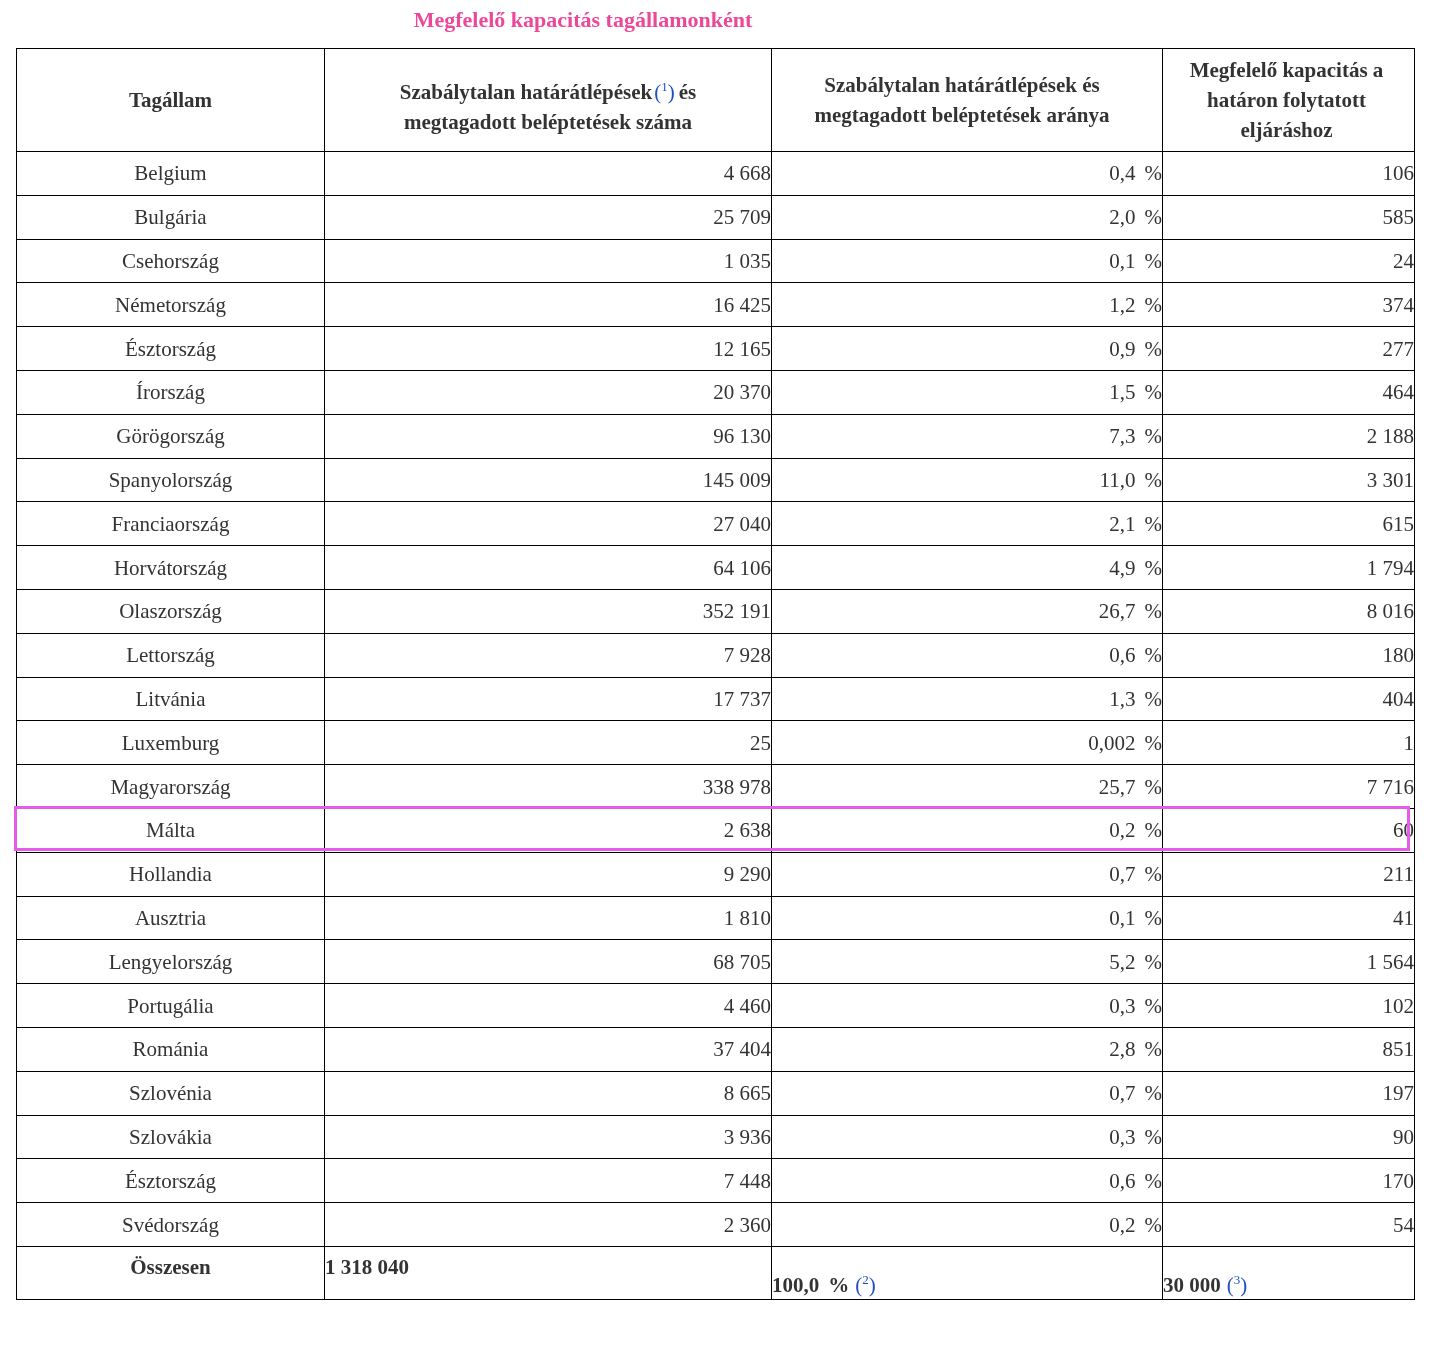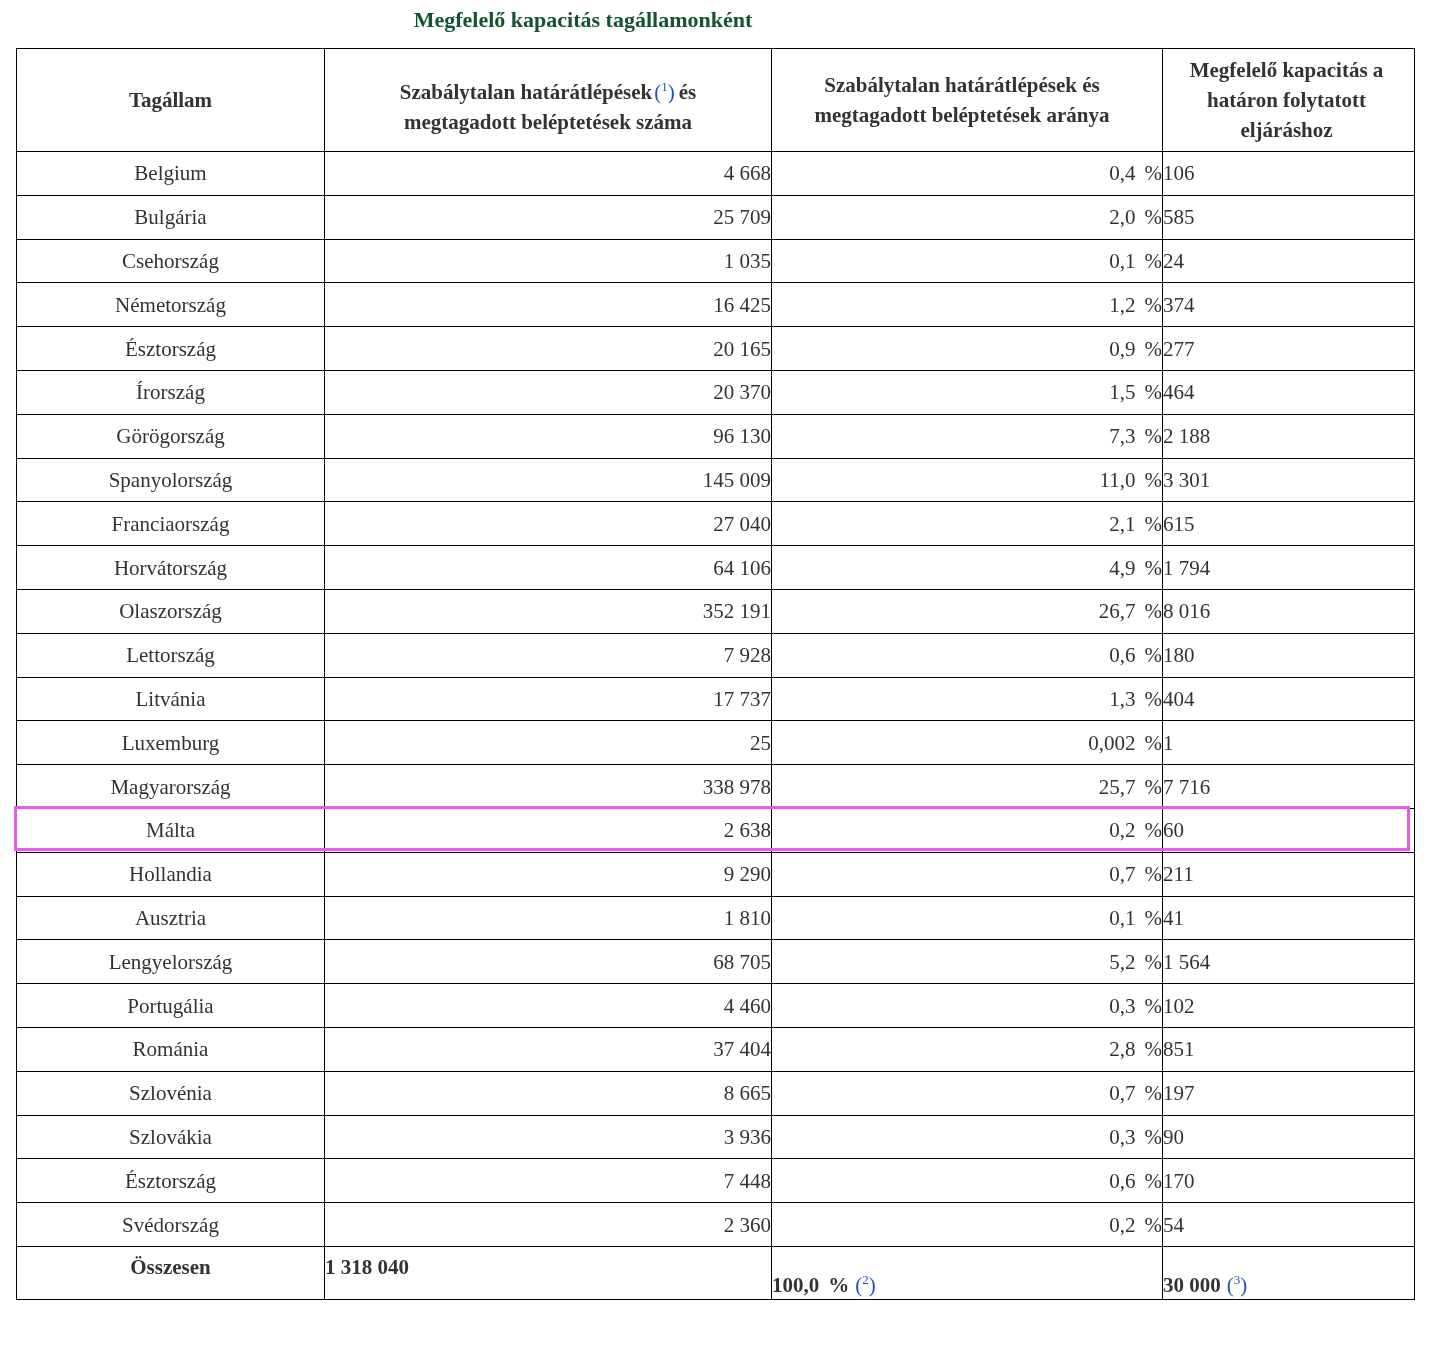--- a/index.html
+++ b/index.html
@@ -17,21 +17,21 @@
     }
     .caption {
       position: absolute;
       left: 0;
       top: 4px;
       width: 1166px;
       text-align: center;
       font-weight: bold;
       font-size: 22px;
       line-height: 32px;
-      color: #14532d;
+      color: #ec4899;
     }
     table.main {
       position: absolute;
       left: 16px;
       top: 48px;
       width: 1398px;
       border-collapse: collapse;
       table-layout: fixed;
       font-size: 21px;
     }
@@ -57,21 +57,21 @@
     thead th.h2 { padding-top: 14px; padding-left: 40px; padding-right: 40px; }
     thead th.h3 { padding-left: 20px; padding-right: 30px; }
     thead th.h4 { padding-left: 16px; padding-right: 20px; }
     tbody td {
       height: 42.8px;
       line-height: 28px;
     }
     td.name { text-align: center; padding-left: 2px; }
     td.num { text-align: right; padding-right: 22px; }
     td.pct { text-align: right; padding-right: 20px; }
-    td.cap { text-align: left; padding-right: 22px; }
+    td.cap { text-align: right; padding-right: 22px; }
     .pct-sign { display: inline-block; margin-left: 9px; }
     tr.total td {
       font-weight: bold;
       height: 50px;
       vertical-align: top;
       padding-top: 6px;
       box-sizing: border-box;
     }
     tr.total td.tpct, tr.total td.tcap { padding-top: 24px; }
     .fn {
@@ -134,21 +134,21 @@
         <td class="cap">24</td>
       </tr>
       <tr>
         <td class="name">Németország</td>
         <td class="num">16 425</td>
         <td class="pct"><span>1,2</span><span class="pct-sign">%</span></td>
         <td class="cap">374</td>
       </tr>
       <tr>
         <td class="name">Észtország</td>
-        <td class="num">20 165</td>
+        <td class="num">12 165</td>
         <td class="pct"><span>0,9</span><span class="pct-sign">%</span></td>
         <td class="cap">277</td>
       </tr>
       <tr>
         <td class="name">Írország</td>
         <td class="num">20 370</td>
         <td class="pct"><span>1,5</span><span class="pct-sign">%</span></td>
         <td class="cap">464</td>
       </tr>
       <tr>

